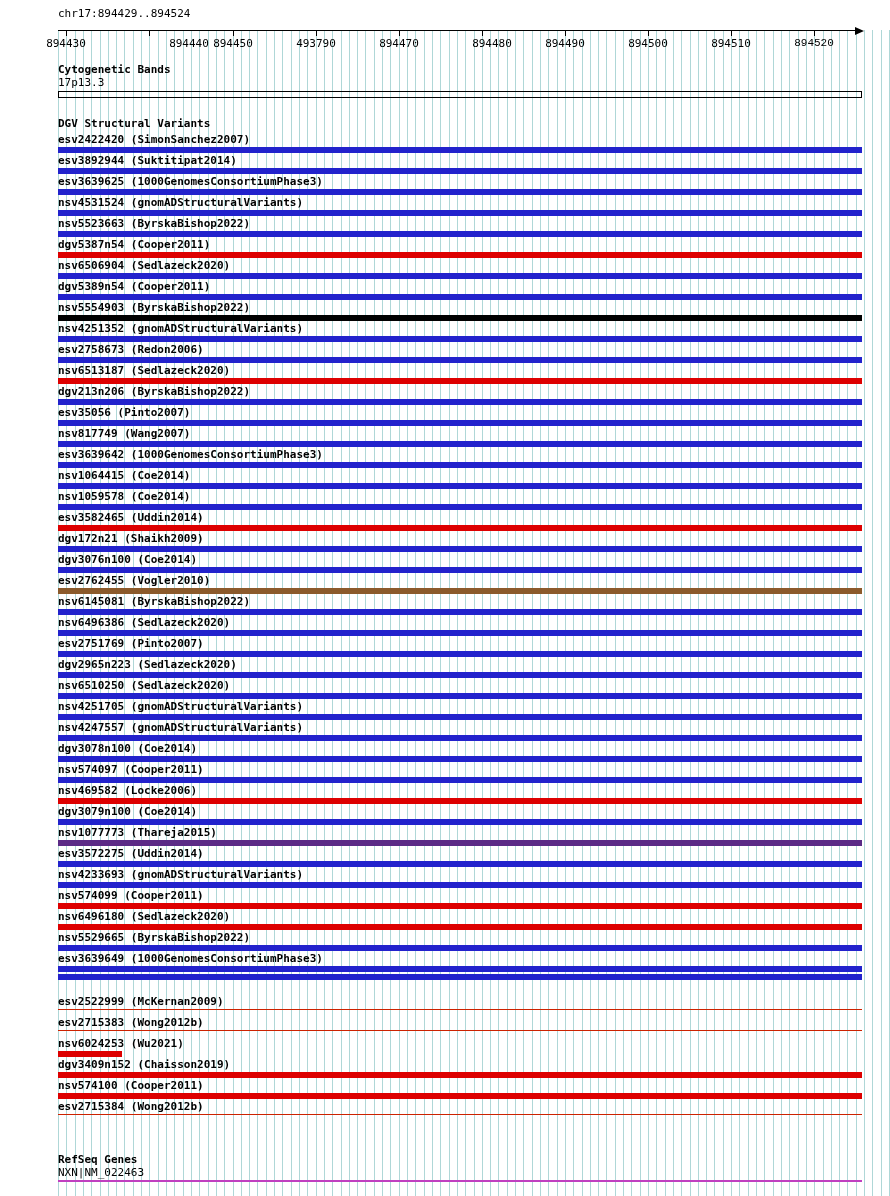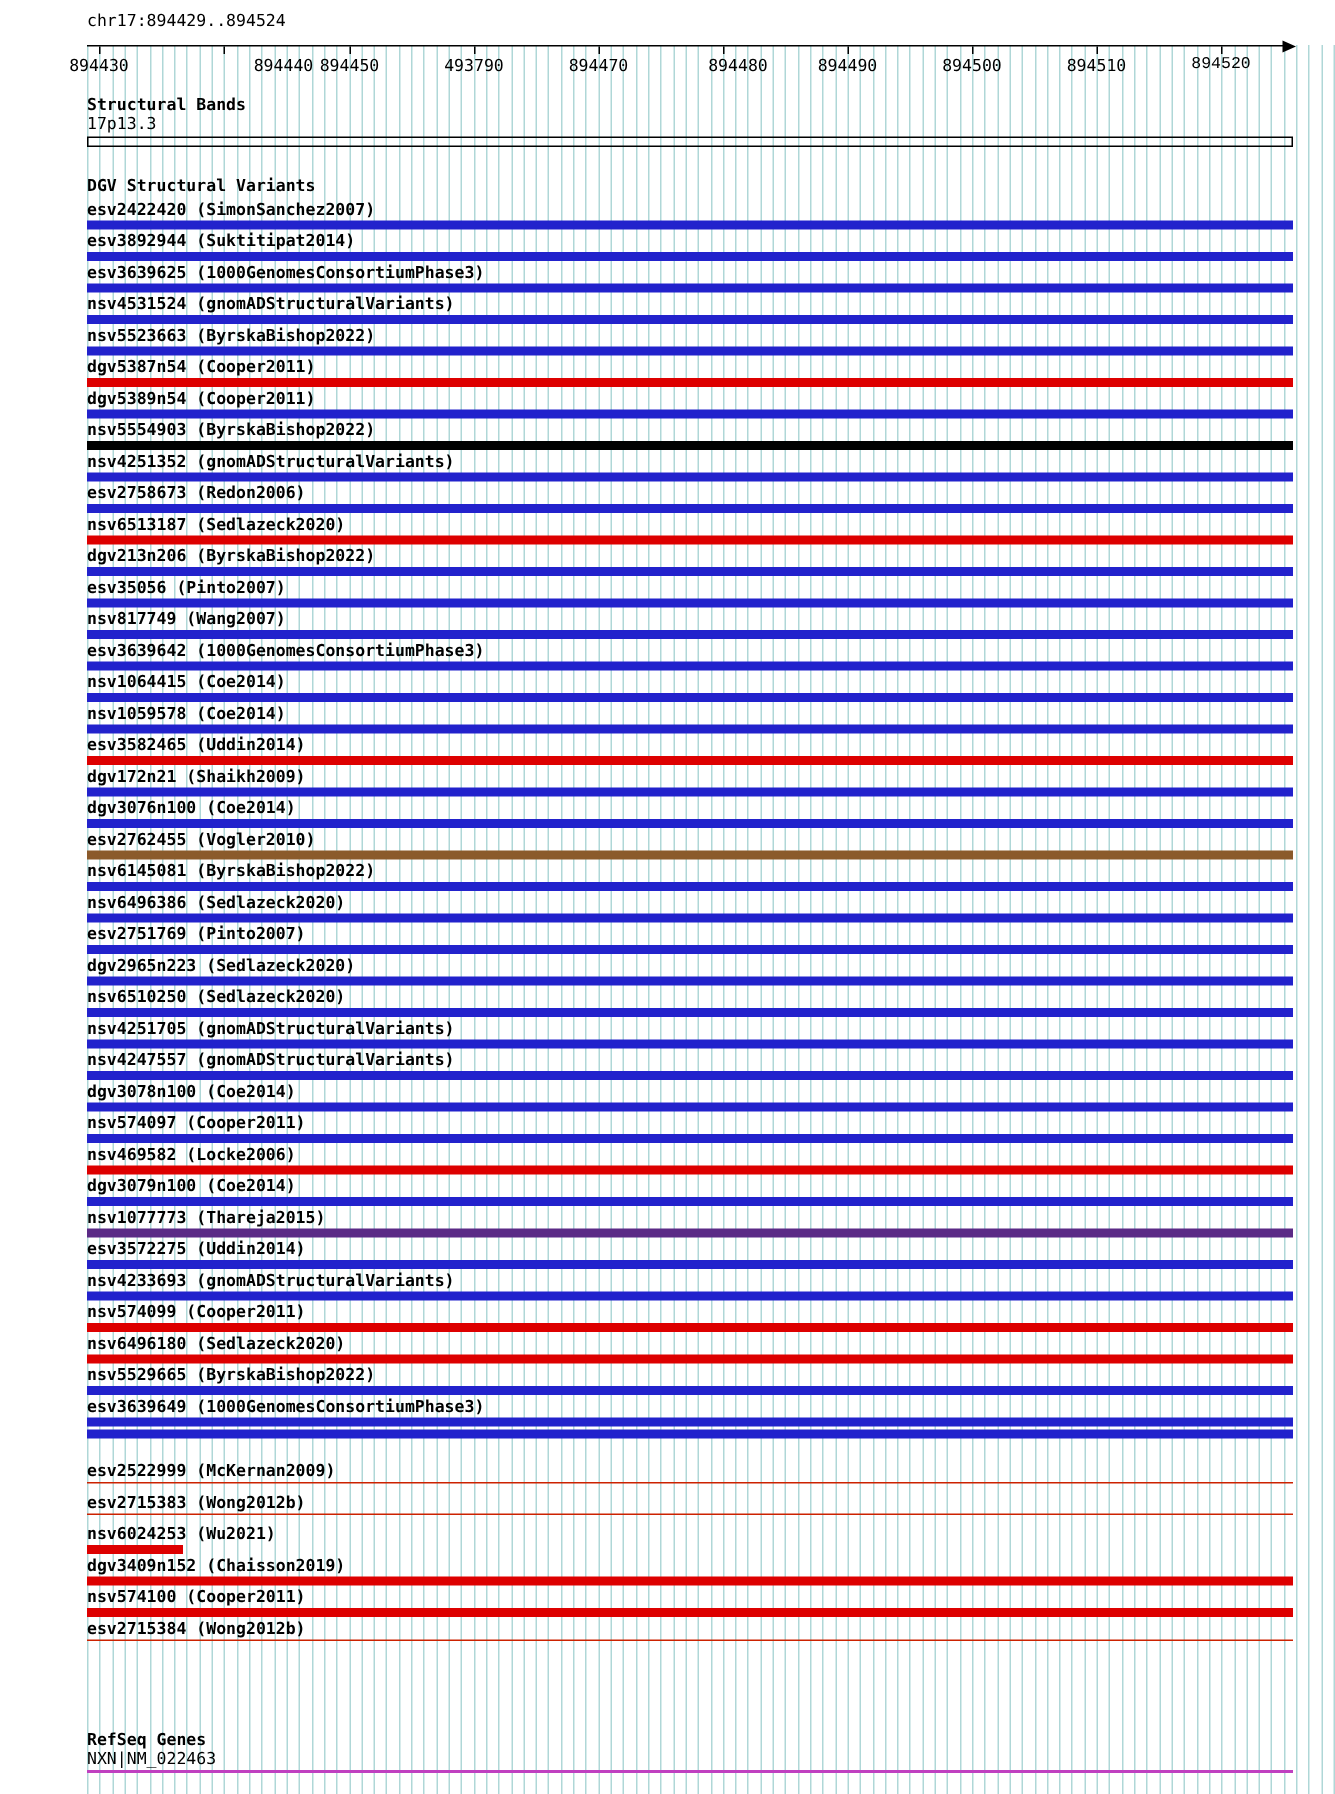--- a/index.html
+++ b/index.html
@@ -178,21 +178,21 @@
         <div class="tick" style="left: 648px;"></div>
         <div class="tick-label" style="left: 648px;">894500</div>
         <div class="tick" style="left: 731px;"></div>
         <div class="tick-label" style="left: 731px;">894510</div>
         <div class="tick" style="left: 814px;"></div>
         <div class="tick-label" style="left: 814px; font-family: Liberation Mono, monospace;">894520</div>
       </div>
   </div>
 
   <div id="cytoband-section">
-    <div class="section-title">Structural Bands</div>
+    <div class="section-title">Cytogenetic Bands</div>
     <div class="track-sub">17p13.3</div>
     <div id="cytoband-rect"></div>
   </div>
 
   <div id="dgv-section">
     <div class="section-title">DGV Structural Variants</div>
     <div id="dgv-rows">
         <div class="v-row">
           <div class="v-label">esv2422420 (SimonSanchez2007)</div>
           <div class="v-bar" style="background: rgb(34, 34, 204); height: 6px; width: 100%;"></div>
@@ -209,20 +209,24 @@
           <div class="v-label">nsv4531524 (gnomADStructuralVariants)</div>
           <div class="v-bar" style="background: rgb(34, 34, 204); height: 6px; width: 100%;"></div>
         </div>
         <div class="v-row">
           <div class="v-label">nsv5523663 (ByrskaBishop2022)</div>
           <div class="v-bar" style="background: rgb(34, 34, 204); height: 6px; width: 100%;"></div>
         </div>
         <div class="v-row">
           <div class="v-label">dgv5387n54 (Cooper2011)</div>
           <div class="v-bar" style="background: rgb(221, 0, 0); height: 6px; width: 100%;"></div>
+        </div>
+        <div class="v-row">
+          <div class="v-label">nsv6506904 (Sedlazeck2020)</div>
+          <div class="v-bar" style="background: rgb(34, 34, 204); height: 6px; width: 100%;"></div>
         </div>
         <div class="v-row">
           <div class="v-label">dgv5389n54 (Cooper2011)</div>
           <div class="v-bar" style="background: rgb(34, 34, 204); height: 6px; width: 100%;"></div>
         </div>
         <div class="v-row">
           <div class="v-label">nsv5554903 (ByrskaBishop2022)</div>
           <div class="v-bar" style="background: rgb(0, 0, 0); height: 6px; width: 100%;"></div>
         </div>
         <div class="v-row">

